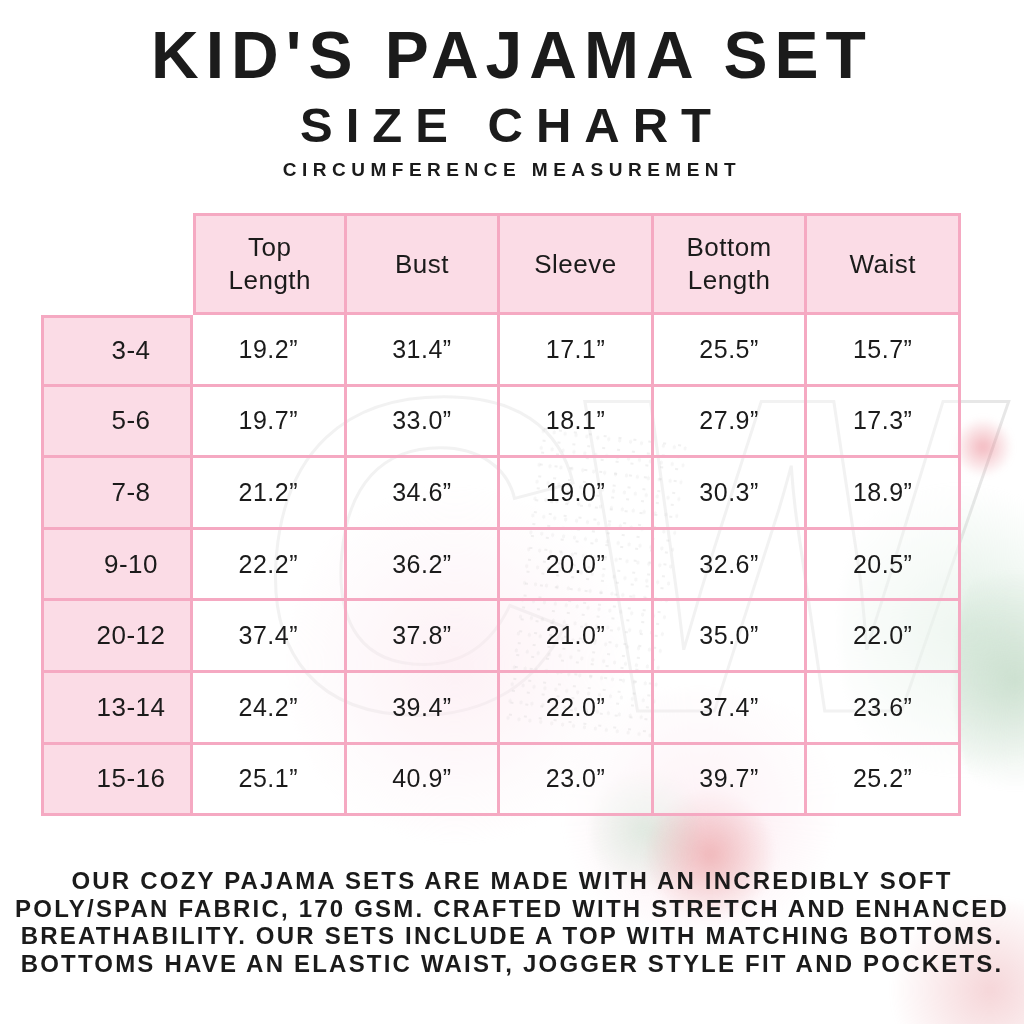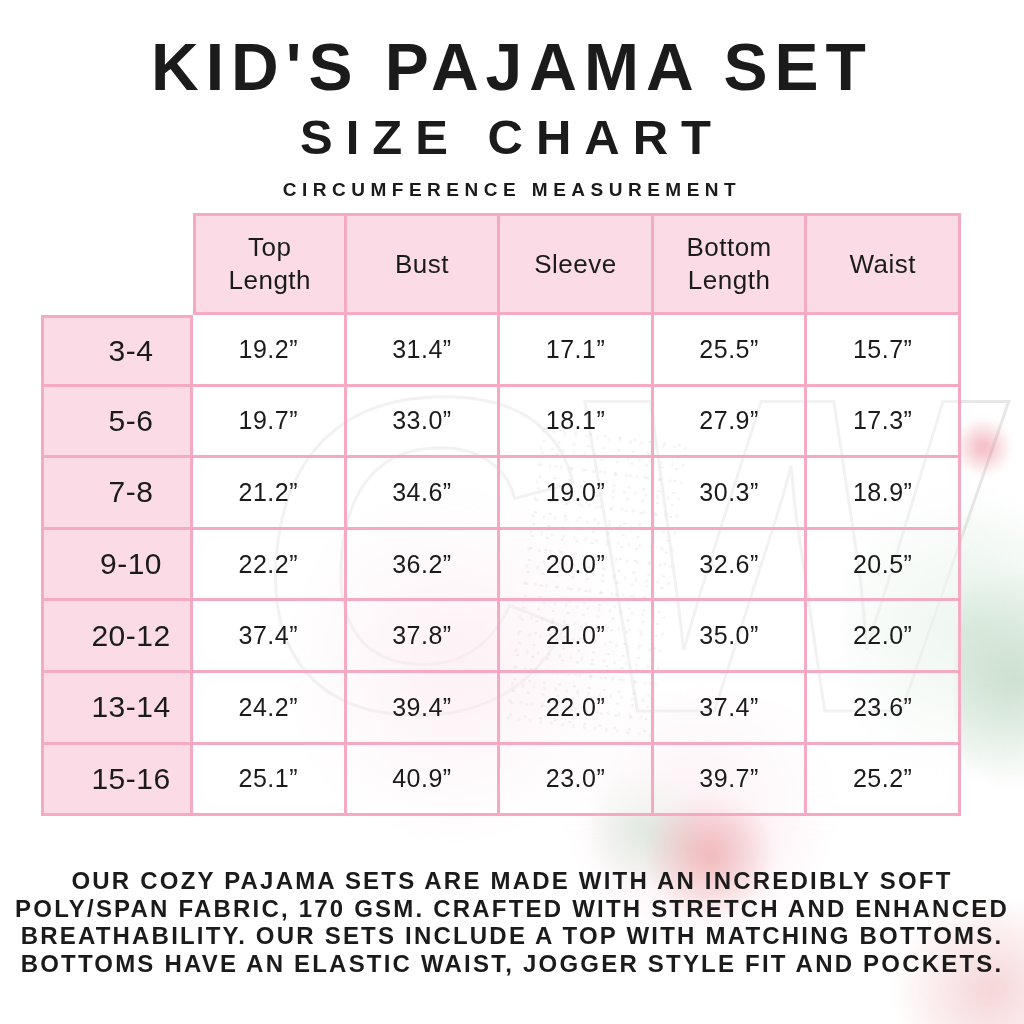--- a/index.html
+++ b/index.html
@@ -6,24 +6,24 @@
     margin: 0; padding: 0;
     width: 1024px; height: 1024px;
     background: #ffffff;
     font-family: "Liberation Sans", sans-serif;
     color: var(--text, #1b1b1b);
     overflow: hidden;
   }
   .canvas { position: absolute; top: 0; left: 0; width: 1024px; height: 1024px; }
 
   
-  .header { position: absolute; top: 34px; left: 0; width: 1024px; text-align: center; z-index: 2; }
+  .header { position: absolute; top: 22px; left: 0; width: 1024px; text-align: center; z-index: 2; }
   .title    { font-size: 66px; font-weight: bold; letter-spacing: 7px;  line-height: 1; white-space: nowrap; }
   .subtitle { font-size: 49px; font-weight: bold; letter-spacing: 13px; line-height: 1; margin-top: 13px; white-space: nowrap; }
-  .tagline  { font-size: 19px; font-weight: bold; letter-spacing: 5.5px; margin-top: 17px; white-space: nowrap; }
+  .tagline  { font-size: 19px; font-weight: bold; letter-spacing: 5.5px; margin-top: 9px; white-space: nowrap; }
 
   
   .wm-layer { position: absolute; inset: 0; z-index: 0; pointer-events: none; }
   .cw {
     position: absolute; left: 258px; top: 330px;
     font-size: 450px; font-weight: bold; line-height: 1;
     letter-spacing: -12px;
     color: rgba(255,255,255,0.45);
     -webkit-text-stroke: 3px rgba(168,168,168,0.28);
     transform: skewX(-5deg);
@@ -66,21 +66,21 @@
     border-bottom: 3px solid var(--border-pink, #f5a9c2);
     font-size: 26px; line-height: 33px; letter-spacing: 0.5px;
     padding: 0 14px;
   }
   .th-first { border-left: 3px solid var(--border-pink, #f5a9c2); }
   .size-cell {
     background: var(--header-pink, #fbdce6);
     border-left: 3px solid var(--border-pink, #f5a9c2);
     border-right: 3px solid var(--border-pink, #f5a9c2);
     border-bottom: 3px solid var(--border-pink, #f5a9c2);
-    font-size: 30px; letter-spacing: 0.5px; padding-left: 28px;
+    font-size: 26px; letter-spacing: 0.5px; padding-left: 28px;
   }
   .size-cell.row-first { border-top: 3px solid var(--border-pink, #f5a9c2); }
   .value-cell {
     background: rgba(255,255,255,0.45);
     border-right: 3px solid var(--border-pink, #f5a9c2);
     border-bottom: 3px solid var(--border-pink, #f5a9c2);
     font-size: 25px; letter-spacing: 0.5px;
   }
 
   

